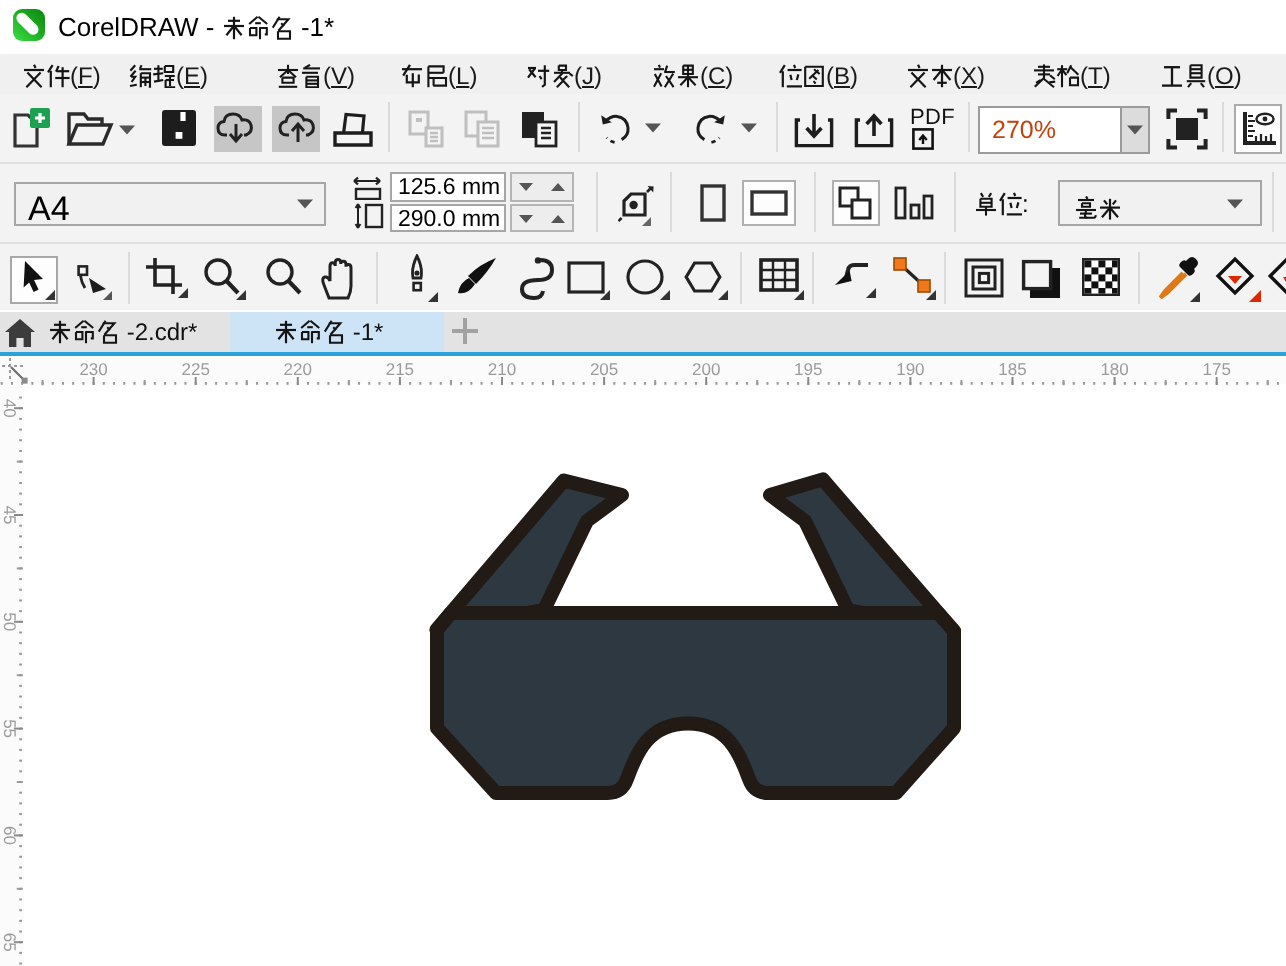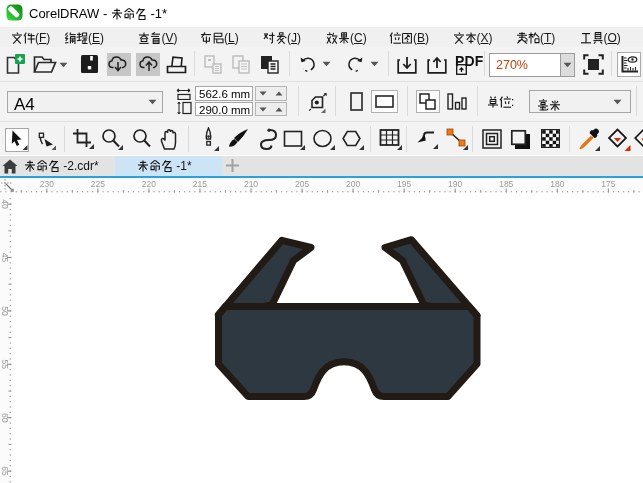--- a/index.html
+++ b/index.html
@@ -386,21 +386,21 @@
 
 <svg class="a" style="left:397px;top:56px" width="20" height="18" viewBox="0 0 20 18">
         <path d="M3 4 H1.2 V16.8 H18.8 V4 H17" fill="none" stroke="#1d1d1d" stroke-width="1.7"></path>
         <path d="M10 1 V10.5 M6.3 8 L10 12 L13.7 8" fill="none" stroke="#1d1d1d" stroke-width="1.8"></path>
       </svg>
 <svg class="a" style="left:427px;top:56px" width="20" height="18" viewBox="0 0 20 18">
         <path d="M3 4 H1.2 V16.8 H18.8 V4 H17" fill="none" stroke="#1d1d1d" stroke-width="1.7"></path>
         <path d="M10 12 V3 M6.3 6 L10 2 L13.7 6" fill="none" stroke="#1d1d1d" stroke-width="1.8"></path>
       </svg>
 
-<div class="a" style="left:455px;top:53px;font-size:14px;font-weight:bold;color:#111;letter-spacing:0.2px">PDF</div>
+<div class="a" style="left:455px;top:53px;font-size:11px;font-weight:normal;color:#111;letter-spacing:0.2px">PDF</div>
 <svg class="a" style="left:456px;top:64px" width="11" height="11" viewBox="0 0 11 11">
         <rect x="0.7" y="0.7" width="9.6" height="9.6" fill="none" stroke="#111" stroke-width="1.3"></rect>
         <path d="M5.5 8 V4 M3.6 6 L5.5 3.8 L7.4 6" fill="none" stroke="#111" stroke-width="1.2"></path>
       </svg>
 <div class="vsep" style="left:484px;top:51px;height:25px"></div>
 
 <div class="a" style="left:489px;top:53px;width:86px;height:24px;background:#fff;border:1px solid #9b9b9b"></div>
 <div class="a" style="left:496px;top:58px;font-size:12.5px;color:#c2410c">270%</div>
 <div class="a" style="left:560px;top:54px;width:14px;height:22px;background:#dcdcdc;border-left:1px solid #9b9b9b"></div>
 <svg class="a" style="left:563px;top:62px" width="9" height="6" viewBox="0 0 9 6">
@@ -433,21 +433,21 @@
 <svg class="a" style="left:176px;top:88px" width="17" height="12" viewBox="0 0 17 12">
         <path d="M1 2.5 H14 M1 2.5 L3 0.8 M1 2.5 L3 4.2 M14 2.5 L12 0.8 M14 2.5 L12 4.2" stroke="#222" stroke-width="1.1" fill="none"></path>
         <rect x="2" y="6.5" width="12" height="5" fill="none" stroke="#222" stroke-width="1.2"></rect>
       </svg>
 <svg class="a" style="left:177px;top:101px" width="16" height="14" viewBox="0 0 16 14">
         <path d="M2 1 V13 M2 1 L0.8 3 M2 1 L3.2 3 M2 13 L0.8 11 M2 13 L3.2 11" stroke="#222" stroke-width="1" fill="none"></path>
         <rect x="6" y="1.5" width="8" height="11" fill="none" stroke="#222" stroke-width="1.2"></rect>
       </svg>
 
 <div class="a" style="left:195px;top:86px;width:58px;height:14.5px;background:#fff;border:1px solid #a6a6a6"></div>
-<div class="a" style="left:199px;top:88px;font-size:11.5px;color:#000">562.6 mm</div>
+<div class="a" style="left:199px;top:88px;font-size:11.5px;color:#000">125.6 mm</div>
 <div class="a" style="left:195px;top:101.5px;width:58px;height:14.5px;background:#fff;border:1px solid #a6a6a6"></div>
 <div class="a" style="left:199px;top:103.5px;font-size:11.5px;color:#000">290.0 mm</div>
 
 <div class="a" style="left:255px;top:86px;width:32px;height:14.5px;background:#ededed;border:1px solid #b5b5b5"></div>
 <svg class="a" style="left:259px;top:91px" width="8" height="5" viewBox="0 0 8 5">
         <path d="M0.5 0.5 L4 4.5 L7.5 0.5 Z" fill="#555"></path>
       </svg>
 <svg class="a" style="left:275px;top:91px" width="8" height="5" viewBox="0 0 8 5">
         <path d="M0.5 4.5 L4 0.5 L7.5 4.5 Z" fill="#555"></path>
       </svg>

